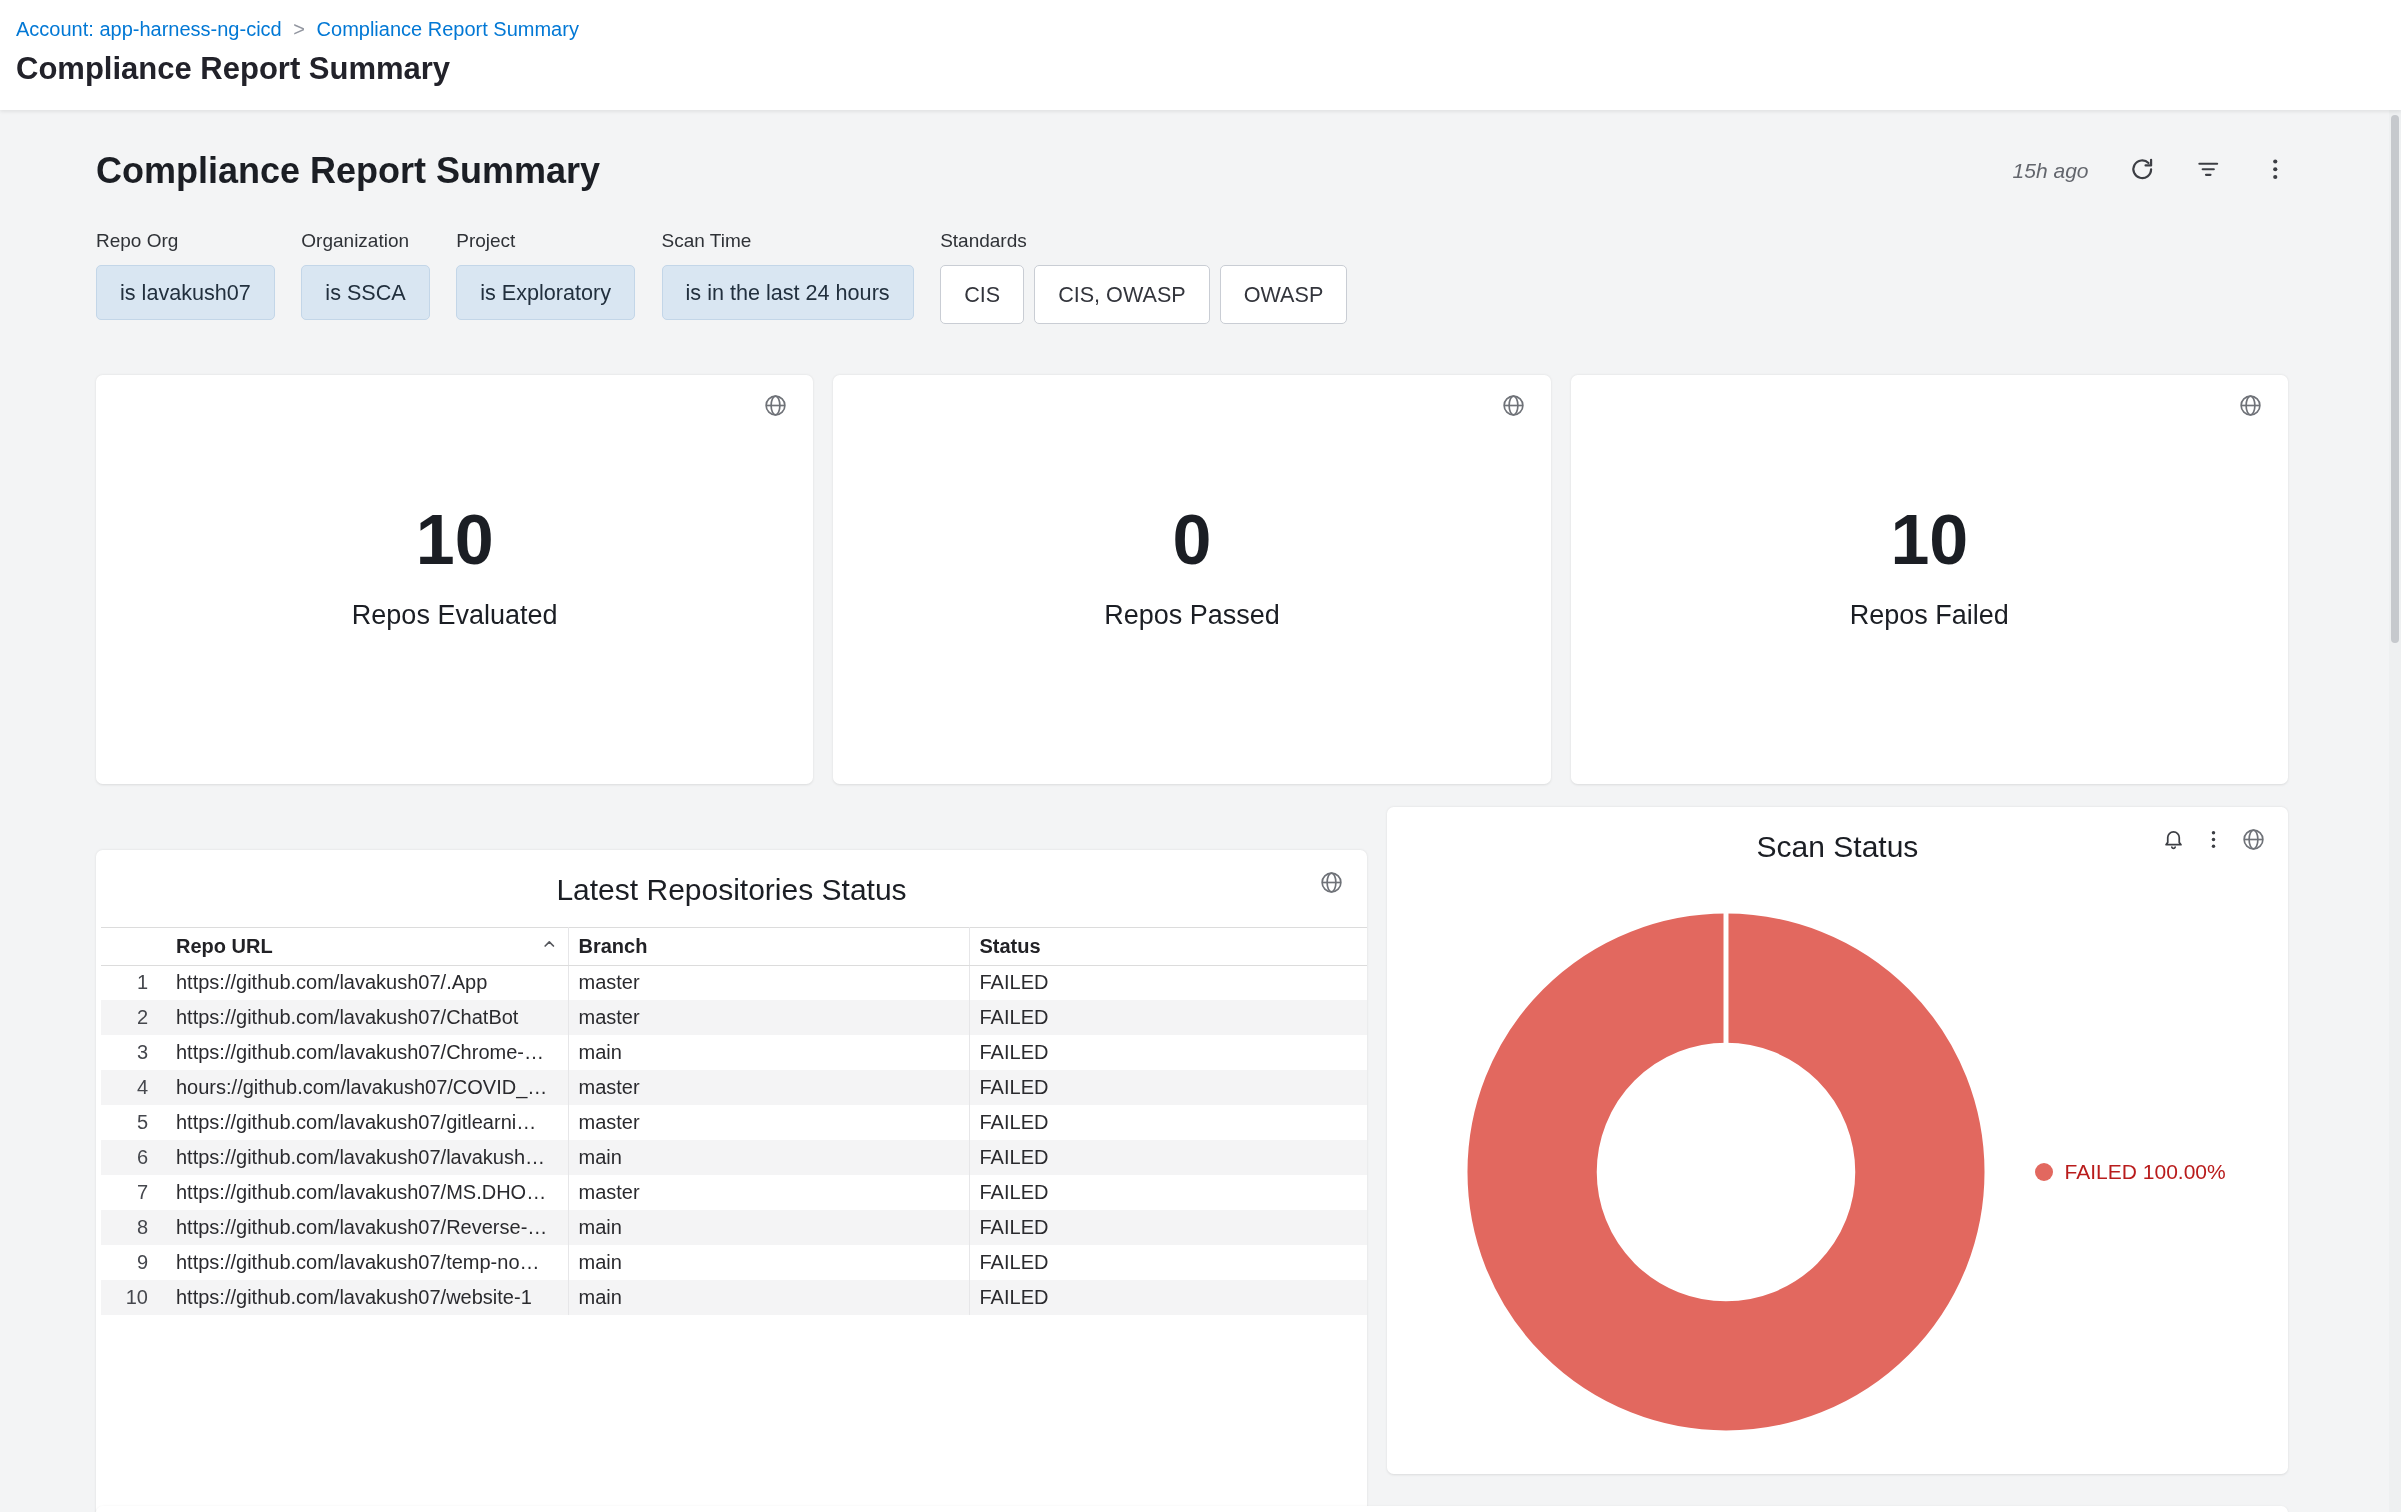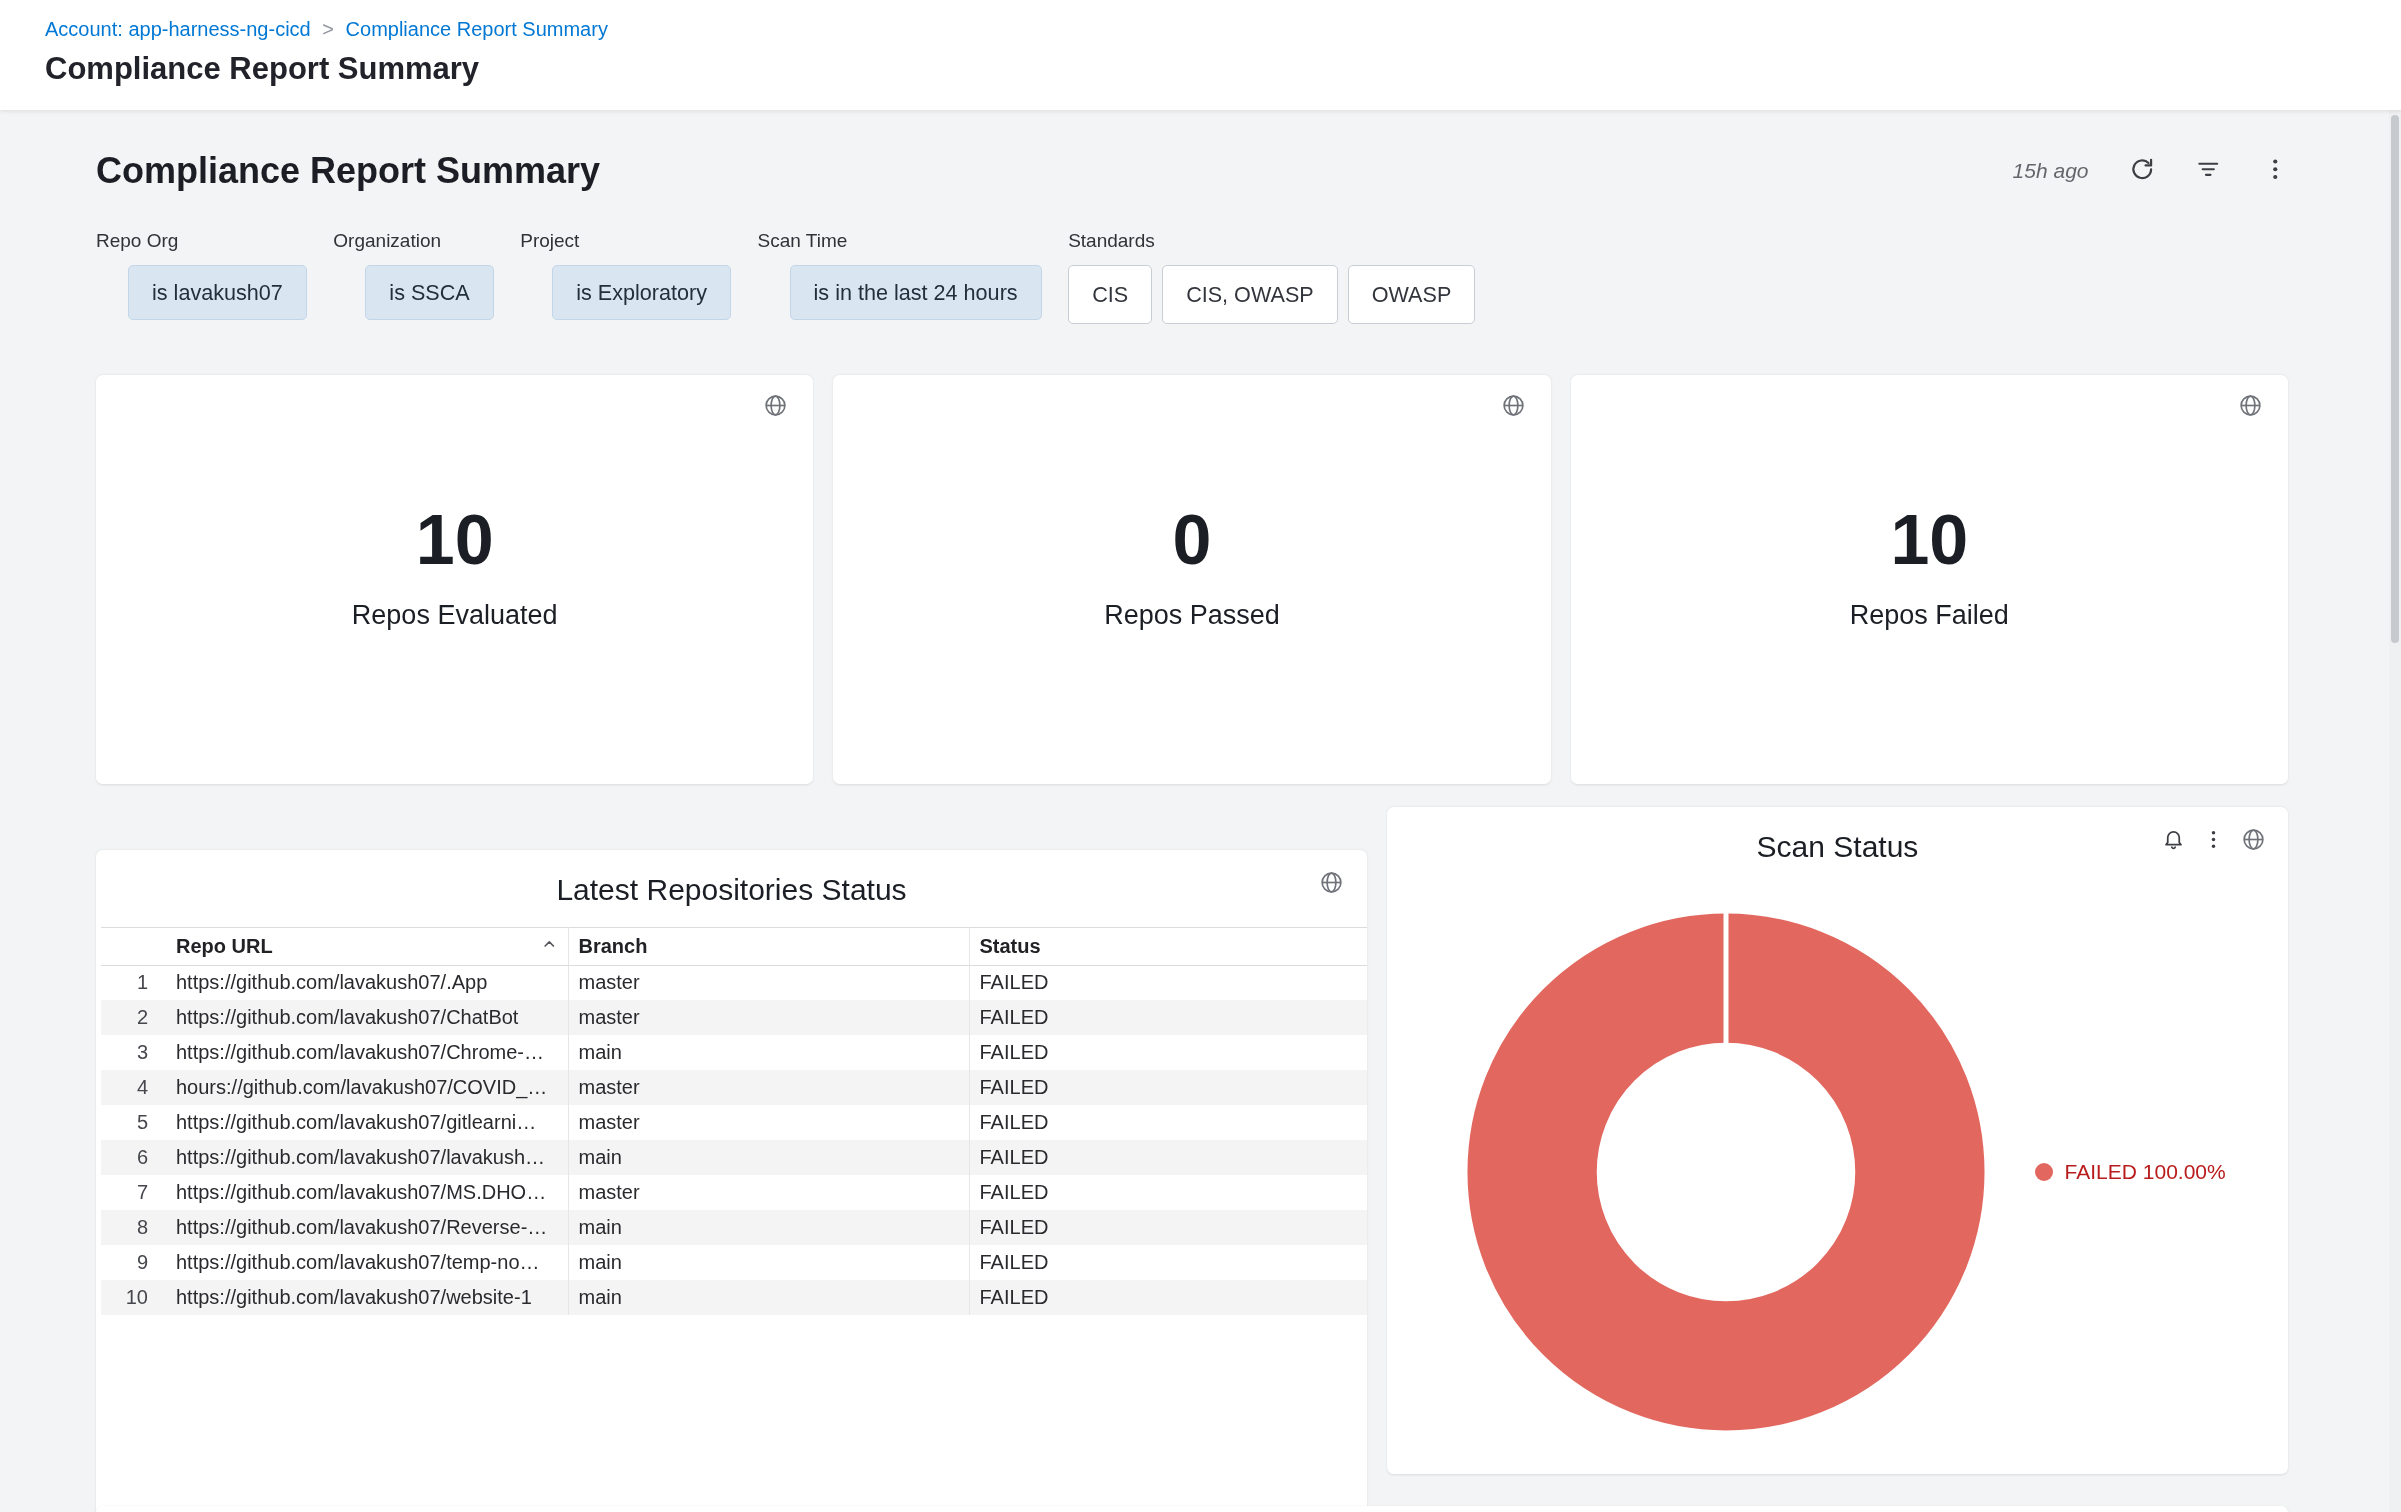--- a/index.html
+++ b/index.html
@@ -5,21 +5,21 @@
   * { box-sizing: border-box; }
   html,body { margin:0; padding:0; }
   body {
     width:2401px; height:1512px; position:relative; overflow:hidden;
     background:#f3f4f5; font-family:"Liberation Sans", sans-serif; color:#1b1e24;
   }
 
   
   .page-header{
     position:absolute; top:0; left:0; right:0; height:110px; background:#fff;
-    box-shadow:0 1.7px 3.3px rgba(0,0,0,.07); padding-left:45px; z-index:5;
+    box-shadow:0 1.7px 3.3px rgba(0,0,0,.07); padding-left:16px; z-index:5;
   }
   .breadcrumb{ display:flex; align-items:center; gap:11.6px; padding-top:18px; font-size:20px; }
   .breadcrumb .crumb{ color:#0278d5; cursor:pointer; }
   .breadcrumb .sep{ color:#9296a0; font-size:20px; }
   .page-title{ margin-top:10px; font-size:31px; font-weight:700; color:#22222a; }
 
   
   .content{ position:absolute; top:110px; left:0; right:0; bottom:0; }
   .dash{ width:2192px; margin-left:96px; }
 
@@ -29,21 +29,21 @@
   .time-ago{ font-size:21px; color:#63666d;font-style:italic; }
   .icon-btn{ display:flex; align-items:center; justify-content:center; cursor:pointer; background:none; border:none; padding:0; }
 
   
   .filters{ display:flex; gap:26.5px; margin-top:38px; align-items:flex-start; }
   .filter-group{ display:flex; flex-direction:column; gap:13.3px; }
   .filter-label{ font-size:19px; color:#2f3237; }
   .chip{
     height:55px; display:flex; align-items:center; padding:0 23px; background:#d9e6f2;
     border:0.8px solid #c3d6e8; border-radius:5px; font-size:21.6px; font-weight:500;
-    color:#22303e; cursor:pointer; white-space:nowrap;margin-left:32px;
+    color:#22303e; cursor:pointer; white-space:nowrap;
   }
   .standards-row{ display:flex; gap:10px; }
   .std-btn{
     height:59px; padding:0 23px; background:#fff; border:0.8px solid #c9cdd4; border-radius:5px;
     font-size:21.6px; color:#33353c; display:flex; align-items:center; cursor:pointer; white-space:nowrap;
   }
 
   
   .stats-row{ display:flex; gap:20px; margin-top:51px; }
   .card{ background:#fff; border-radius:6.6px; box-shadow:0 0.8px 2.5px rgba(0,0,0,.1); }

